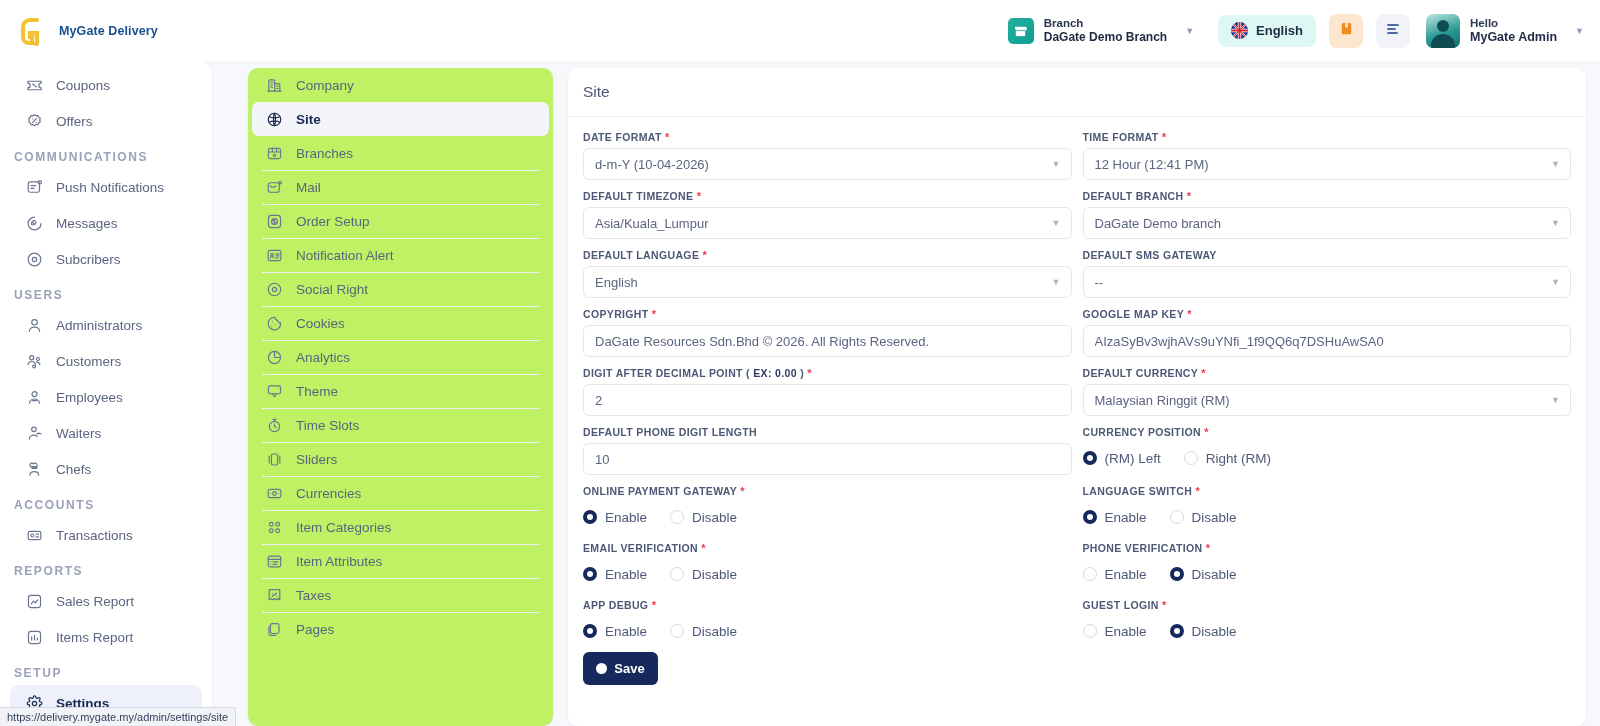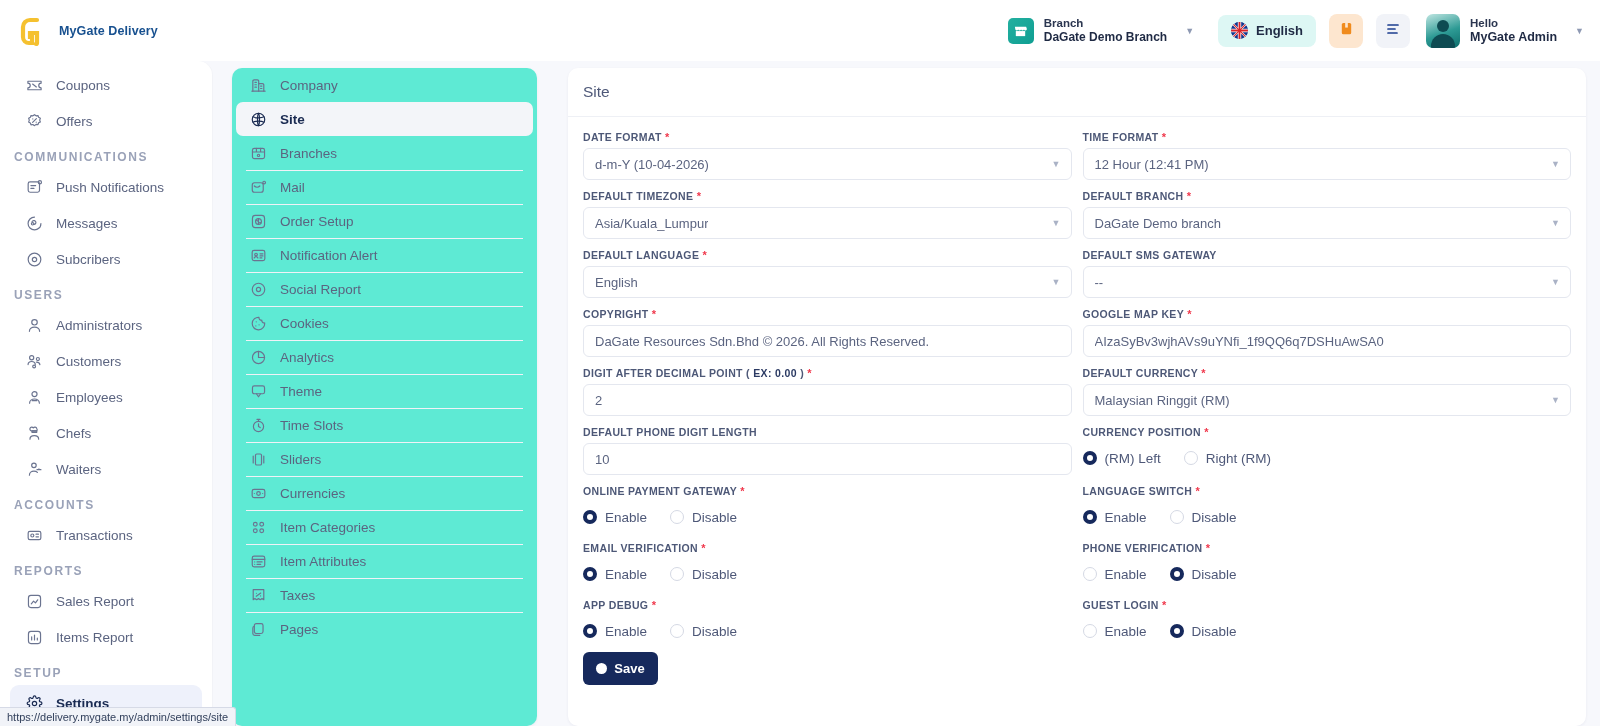--- a/index.html
+++ b/index.html
@@ -79,22 +79,22 @@
   .nav-item.active .lbl { color: #1a2b52; font-weight: 700; }
   .nav-item.active svg { stroke: #1a2b52; }
   .nav-sec {
     font-size: 12px; letter-spacing: 1.6px; color: #9aa2b8;
     font-weight: 600; padding: 11px 0 5px 14px;
   }
   .nav-icon { width: 17px; height: 17px; flex: none; display:flex; align-items:center; justify-content:center; }
 
   
   .submenu {
-    position: absolute; top: 68px; left: 232px; width: 305px; height: 658px;
-    background: #5eead4; border-radius: 10px; overflow: hidden;
+    position: absolute; top: 68px; left: 248px; width: 305px; height: 658px;
+    background: #bef264; border-radius: 10px; overflow: hidden;
     box-shadow: 0 1px 3px rgba(30,40,80,0.06);
     z-index: 10;
   }
   .sub-item {
     display: flex; align-items: center; gap: 13px;
     height: 34px; margin: 0 4px; padding-left: 14px; border-radius: 7px;
     cursor: pointer; position: relative;
   }
   .sub-item + .sub-item::before {
     content: ""; position: absolute; left: 10px; right: 10px; top: 0; height: 1px;
@@ -330,36 +330,36 @@
               <circle cx="9" cy="5.4" r="2.7"></circle>
               <path d="M3.8 15c0-2.6 2.3-4.4 5.2-4.4s5.2 1.8 5.2 4.4"></path>
               <path d="M6.6 12.4h4.8"></path>
             </svg>
           </span>
           <span class="lbl">Employees</span>
         </div>
         <div class="nav-item">
           <span class="nav-icon">
             <svg width="17" height="17" viewBox="0 0 18 18" fill="none" stroke="#6b7490" stroke-width="1.25" stroke-linecap="round" stroke-linejoin="round">
+              <circle cx="8.4" cy="4.6" r="2.4"></circle>
+              <path d="M3.6 15c0-2.6 2.2-4.3 4.8-4.3 1.5 0 2.8.5 3.7 1.4"></path>
+              <path d="M11.6 9.2h4.2M13.7 9.2v-1"></path>
+            </svg>
+          </span>
+          <span class="lbl">Waiters</span>
+        </div>
+        <div class="nav-item">
+          <span class="nav-icon">
+            <svg width="17" height="17" viewBox="0 0 18 18" fill="none" stroke="#6b7490" stroke-width="1.25" stroke-linecap="round" stroke-linejoin="round">
               <path d="M6.3 6.3a2 2 0 1 1 1.4-3.2 2.1 2.1 0 0 1 3.7.6 2 2 0 0 1-.1 2.6z"></path>
               <path d="M6.3 6.3h5.1v1.5H6.3z"></path>
               <path d="M4.2 15c0-2.2 2-3.7 4.6-3.7s4.6 1.5 4.6 3.7"></path>
             </svg>
           </span>
           <span class="lbl">Chefs</span>
-        </div>
-        <div class="nav-item">
-          <span class="nav-icon">
-            <svg width="17" height="17" viewBox="0 0 18 18" fill="none" stroke="#6b7490" stroke-width="1.25" stroke-linecap="round" stroke-linejoin="round">
-              <circle cx="8.4" cy="4.6" r="2.4"></circle>
-              <path d="M3.6 15c0-2.6 2.2-4.3 4.8-4.3 1.5 0 2.8.5 3.7 1.4"></path>
-              <path d="M11.6 9.2h4.2M13.7 9.2v-1"></path>
-            </svg>
-          </span>
-          <span class="lbl">Waiters</span>
         </div>
         <div class="nav-sec">ACCOUNTS</div>
         <div class="nav-item">
           <span class="nav-icon">
             <svg width="17" height="17" viewBox="0 0 18 18" fill="none" stroke="#6b7490" stroke-width="1.25" stroke-linecap="round" stroke-linejoin="round">
               <rect x="2.3" y="4.6" width="13.4" height="8.8" rx="1.8"></rect>
               <circle cx="6.7" cy="9" r="1.6"></circle>
               <path d="M10.6 7.6h2.6M10.6 10.4h2.6"></path>
             </svg>
           </span>
@@ -460,21 +460,21 @@
           </span>
           <span class="lbl">Notification Alert</span>
         </div>
         <div class="sub-item">
           <span class="nav-icon">
             <svg width="17" height="17" viewBox="0 0 18 18" fill="none" stroke="#6b7490" stroke-width="1.25" stroke-linecap="round" stroke-linejoin="round">
               <circle cx="9" cy="9" r="6.6"></circle>
               <circle cx="9" cy="9" r="2.2"></circle>
             </svg>
           </span>
-          <span class="lbl">Social Report</span>
+          <span class="lbl">Social Right</span>
         </div>
         <div class="sub-item">
           <span class="nav-icon">
             <svg width="17" height="17" viewBox="0 0 18 18" fill="none" stroke="#6b7490" stroke-width="1.25" stroke-linecap="round" stroke-linejoin="round">
               <path d="M15.5 8.4A6.6 6.6 0 1 1 9.5 2.5a2.6 2.6 0 0 0 3 3 2.6 2.6 0 0 0 3 2.9z"></path>
               <path d="M6.6 7.2h.01M9.6 10.4h.01M6.2 11.6h.01"></path>
             </svg>
           </span>
           <span class="lbl">Cookies</span>
         </div>

